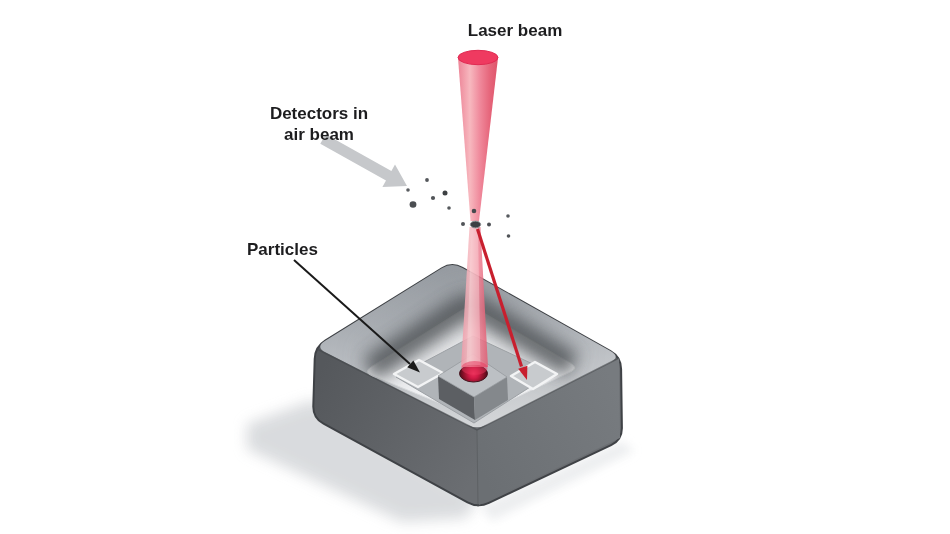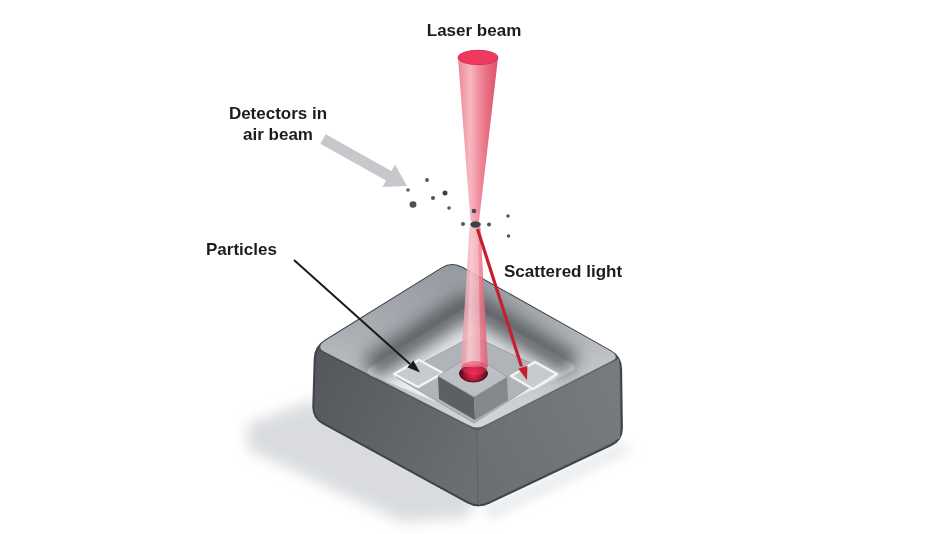--- a/index.html
+++ b/index.html
@@ -3,21 +3,21 @@
 <meta charset="utf-8">
 <style>
   html,body{margin:0;padding:0;background:#ffffff;}
   .stage{
     position:relative;width:950px;height:534px;background:#ffffff;
     font-family:"Liberation Sans",sans-serif;overflow:hidden;
   }
   .stage svg{position:absolute;left:0;top:0;}
   .diagram-label{
     position:absolute;color:#1d1d1f;font-size:17px;font-weight:700;
-    line-height:21px;white-space:nowrap;
+    line-height:21px;white-space:nowrap;margin-left:41px;
   }
   .centered{transform:translateX(-50%);text-align:center;}
 </style>
 </head>
 <body>
 
 <div class="stage">
 
   <svg width="950" height="534" viewBox="0 0 950 534">
     <defs>
@@ -138,14 +138,13 @@
 
   <div class="diagram-label centered" style="left:474px;top:20px;">Laser beam</div>
 
   <div class="diagram-label centered" style="left:278px;top:103px;">
     <div>Detectors in</div>
     <div>air beam</div>
   </div>
 
   <div class="diagram-label" style="left:206px;top:239px;">Particles</div>
 
-  <div class="diagram-label" style="left:504px;top:261px;">Scattered light</div>
 </div>
 
 </body></html>

